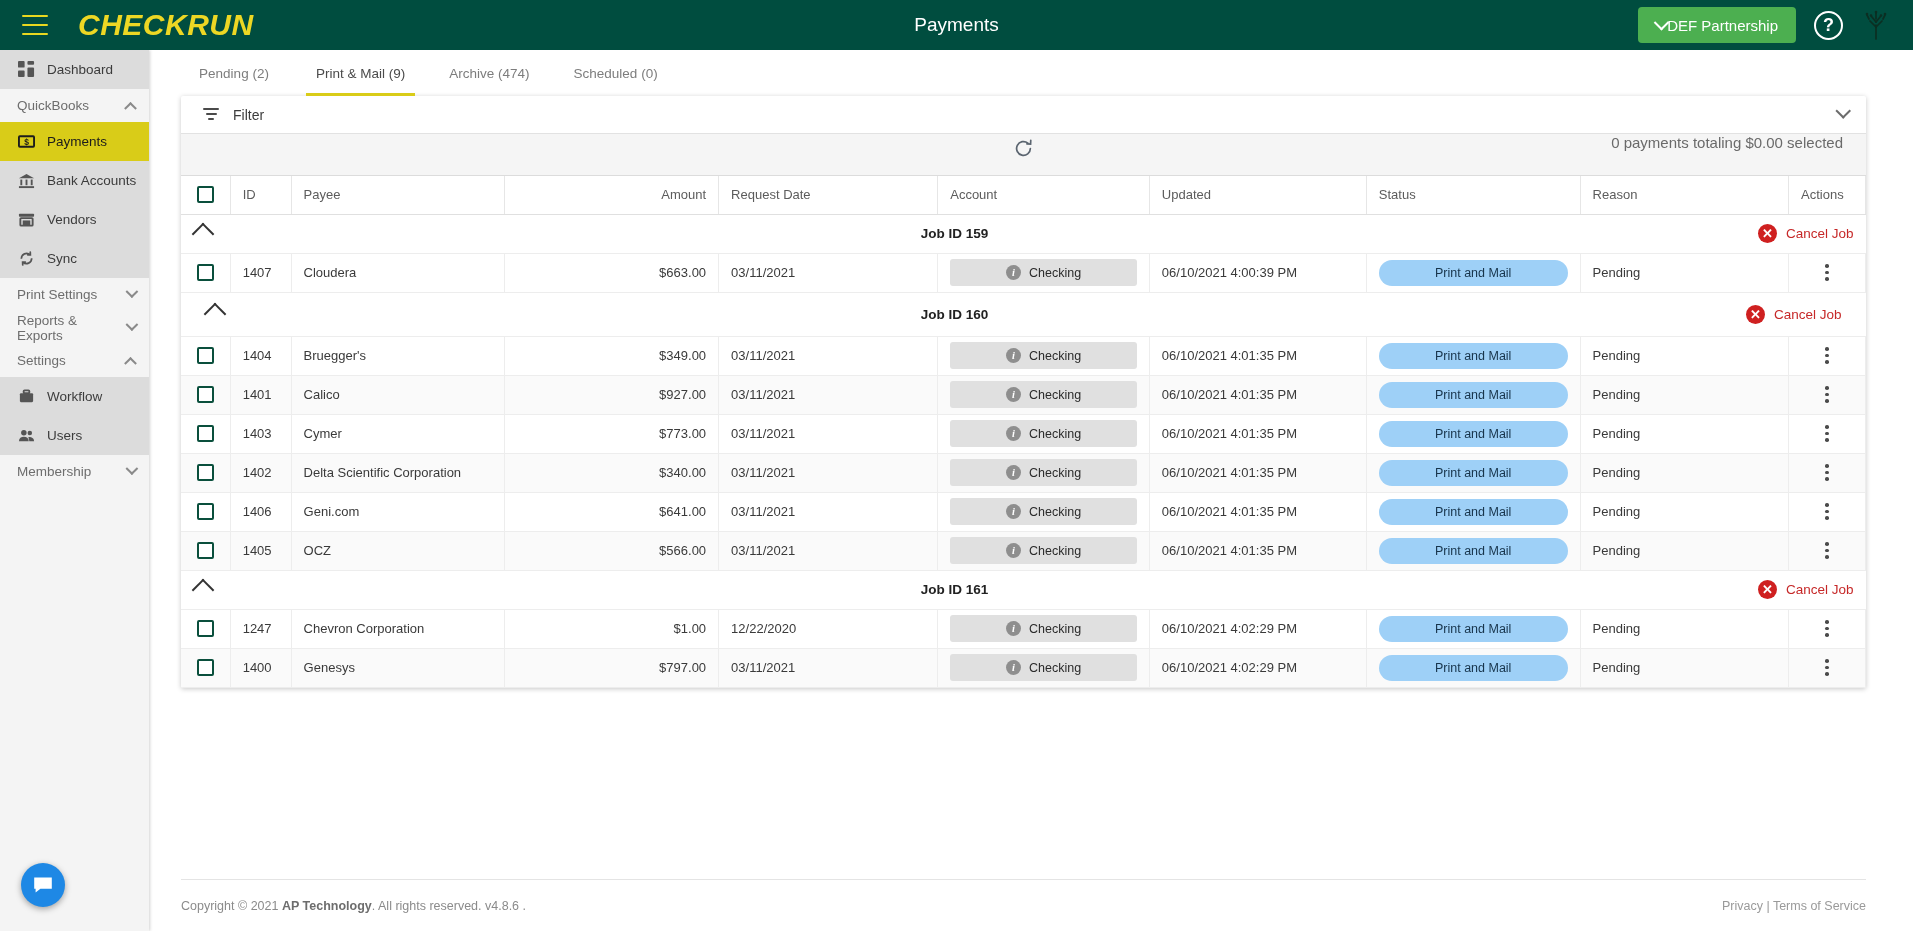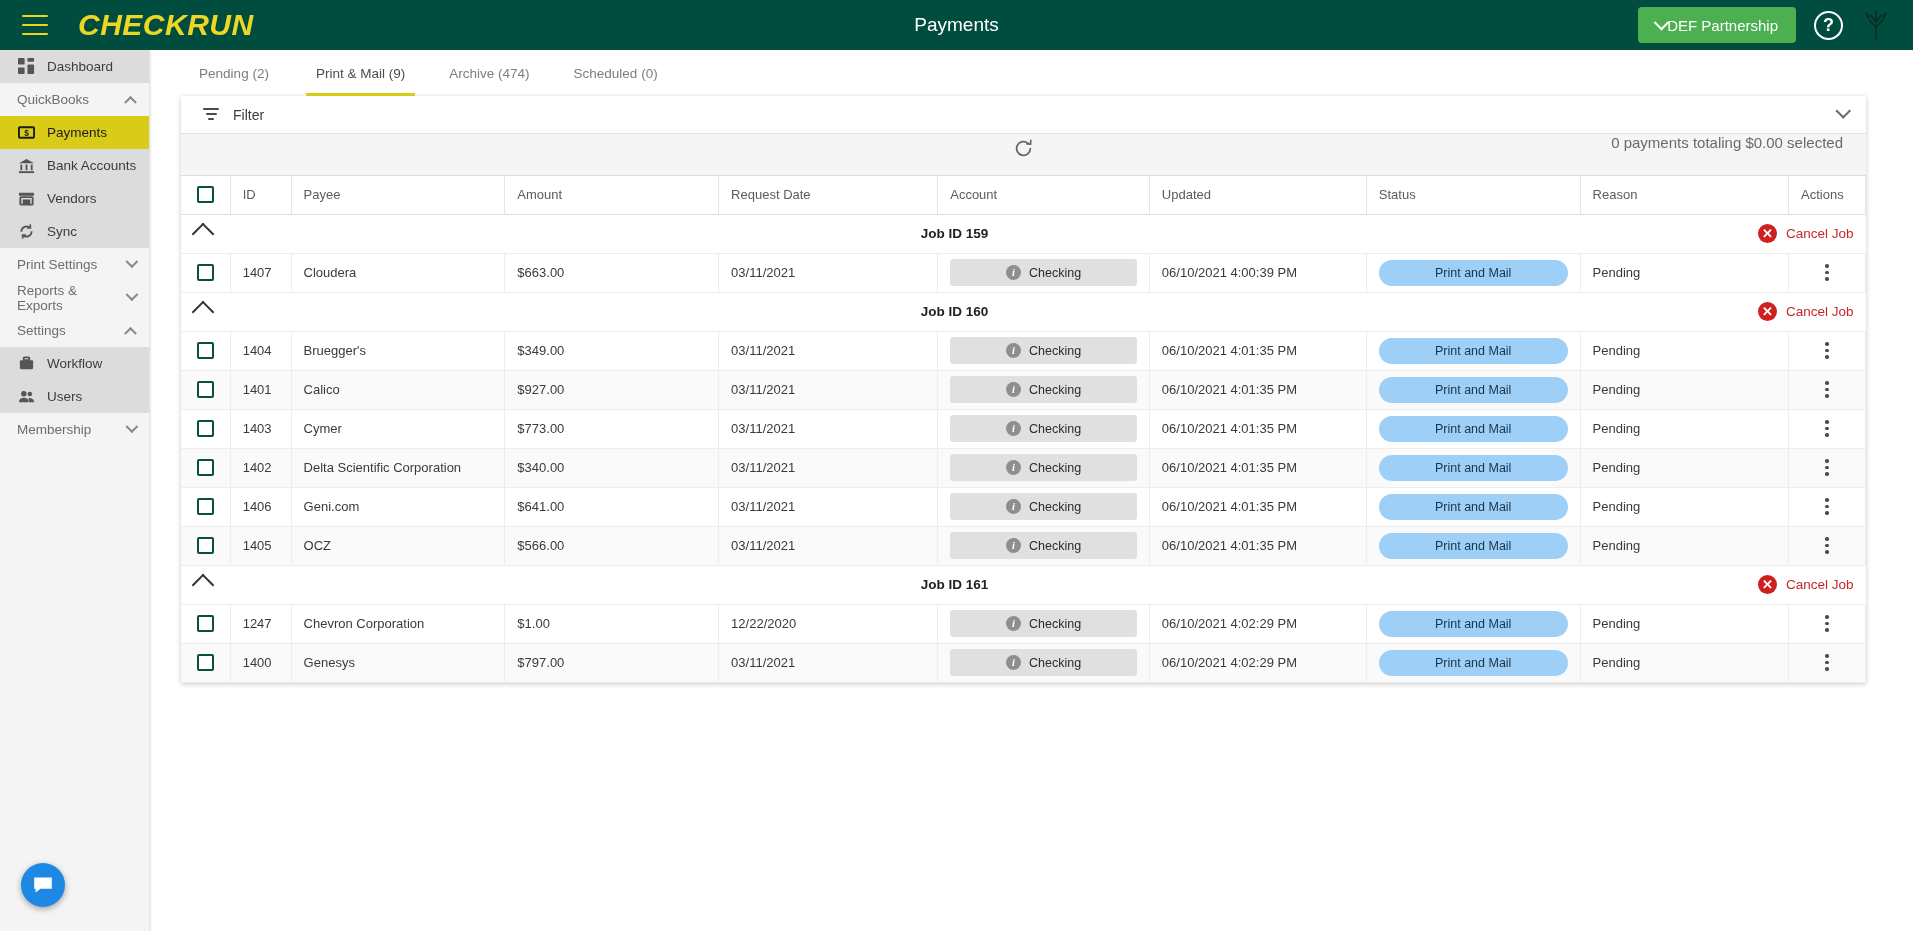--- a/index.html
+++ b/index.html
@@ -44,21 +44,21 @@
 
   
   .body-wrap { display: flex; flex: 1 1 auto; min-height: 0; }
 
   
   .sidebar {
     width: 149px; flex: 0 0 149px; background: #f4f4f4;
     box-shadow: 1px 0 3px rgba(0,0,0,0.18); z-index: 20; position: relative;
   }
   .nav-item {
-    height: 33px; display: flex; align-items: center; gap: 11px;
+    height: 39px; display: flex; align-items: center; gap: 11px;
     padding-left: 17px; font-size: 13.5px; color: #3c3c3c; cursor: pointer;
     background: #dcdcdc;
   }
   .nav-item.active { background: #d9cc18; color: #1c1c1c; }
   .nav-group {
     height: 33px; display: flex; align-items: center; padding: 0 14px 0 17px;
     font-size: 13.5px; color: #6d6d6d; cursor: pointer; background: #f4f4f4;
   }
   .nav-group .gname { flex: 1; }
   .caret { width: 9px; height: 9px; border-right: 2px solid #8a8a8a; border-bottom: 2px solid #8a8a8a; }
@@ -114,21 +114,21 @@
   .sel-summary { margin-left: auto; margin-right: 23px; font-size: 15px; color: #6a6a6a; }
 
   
   .tbl-scroll { overflow: hidden; flex: 1 1 auto; }
   table.pay { width: 100%; border-collapse: collapse; table-layout: fixed; }
   table.pay th {
     font-size: 13px; color: #5c5c5c; font-weight: normal; text-align: left;
     padding: 0 12px; height: 38px; border-right: 1px solid #e6e6e6; border-bottom: 1px solid #e0e0e0;
     vertical-align: middle; background: #fff;
   }
-  table.pay th.num, table.pay td.num { text-align: left; }
+  table.pay th.num, table.pay td.num { text-align: right; }
   table.pay td {
     font-size: 13px; color: #3a3a3a; padding: 0 12px; height: 39px;
     border-right: 1px solid #ededed; border-bottom: 1px solid #ededed; vertical-align: middle;
   }
   tr.alt td { background: #fafafa; }
   .col-cb { width: 46px; }
   .col-id { width: 57px; }
   .col-payee { width: 200px; }
   .col-amount { width: 200px; }
   .col-date { width: 205px; }
@@ -448,21 +448,21 @@
                   <td>Pending</td>
                   <td>
                     <span class="kebab">
                       <i></i>
                       <i></i>
                       <i></i>
                     </span>
                   </td>
                 </tr>
                 <tr class="joburow">
-                  <td colspan="10" style="padding: 0px; height: 39px;">
+                  <td colspan="10" style="padding: 12px; height: 39px;">
                     <div class="job-row-inner">
                       <span class="job-caret"></span>
                       <span class="job-title">Job ID 160</span>
                       <span class="cancel-job">
                         <span class="x-circle">✕</span>
                         <span>Cancel Job</span>
                       </span>
                     </div>
                   </td>
                 </tr>
@@ -692,16 +692,26 @@
                       <i></i>
                       <i></i>
                     </span>
                   </td>
                 </tr>
               </tbody>
           </table>
         </div>
       </div>
 
+      <div class="footer-wrap">
+        <div class="footer">
+          <div>
+            <span>Copyright © 2021 </span><b>AP Technology</b><span>. All rights reserved. v4.8.6 .</span>
+          </div>
+          <div class="right">
+            <span>Privacy</span><span> | </span><span>Terms of Service</span>
+          </div>
+        </div>
+      </div>
 
     </section>
   </div>
 </div>
 
 </body></html>

